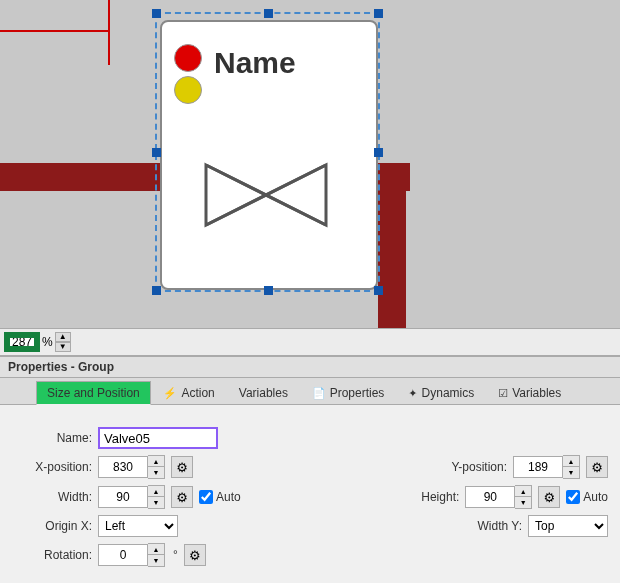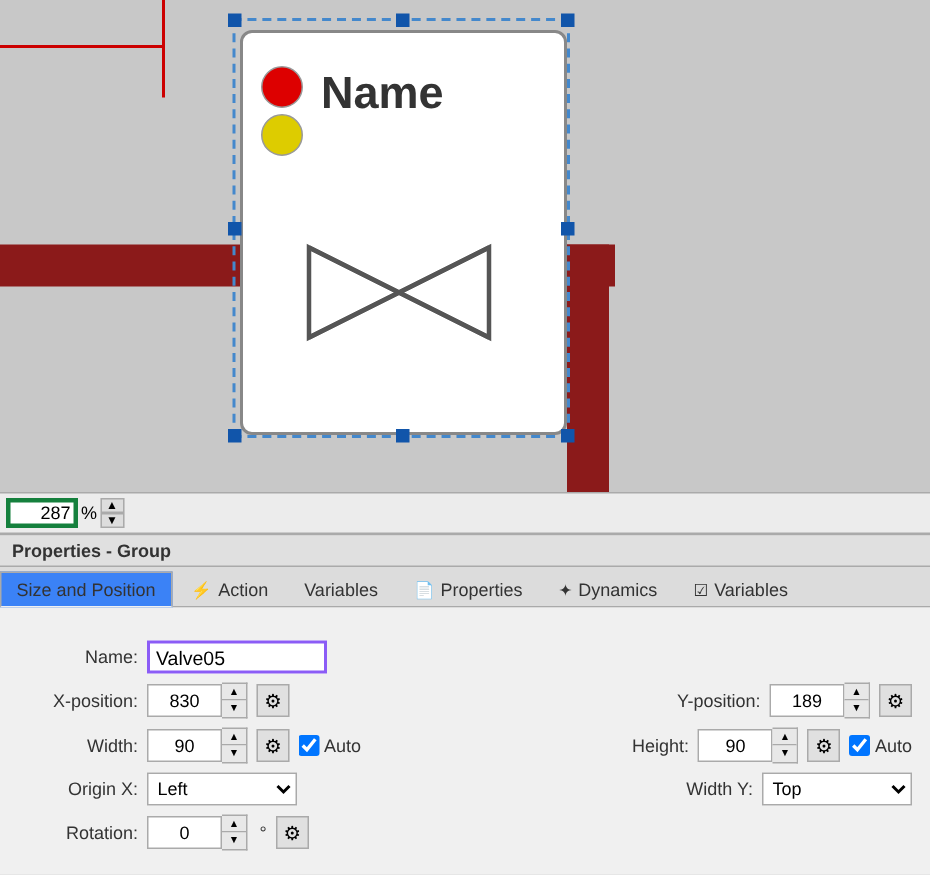--- a/index.html
+++ b/index.html
@@ -136,23 +136,23 @@
       height: 28px;
       background: #ececec;
       border-top: 1px solid #aaa;
       border-bottom: 1px solid #aaa;
       display: flex;
       align-items: center;
       padding: 0 4px;
       gap: 2px;
     }
     .zoom-input {
-      width: 48px;
+      width: 36px;
       height: 20px;
-      border: 3px solid #15803d;
+      border: 6px solid #15803d;
       background: white;
       text-align: right;
       font-size: 12px;
       padding-right: 2px;
     }
     .spinner-btn {
       width: 16px;
       height: 10px;
       background: #ddd;
       border: 1px solid #aaa;
@@ -198,25 +198,26 @@
       border: 1px solid transparent;
       border-bottom: none;
       margin-right: 2px;
       background: #dcdcdc;
       color: #333;
       display: flex;
       align-items: center;
       gap: 4px;
     }
     .tab-item.active {
-      background: #3b82f6;
+      background: #22c55e;
       border-color: #aaa;
       border-bottom: 1px solid #f0f0f0;
       margin-bottom: -1px;
       z-index: 1;
+      margin-left: 36px;
     }
     .tab-icon {
       font-size: 11px;
     }
 
     
     #props-form {
       padding: 22px 12px;
       background: #f0f0f0;
     }
@@ -306,21 +307,21 @@
       width: 14px;
       height: 14px;
     }
 
     .select-control {
       height: 22px;
       border: 1px solid #aaa;
       background: white;
       font-size: 12px;
       padding: 0 2px;
-      width: 100px;
+      width: 80px;
     }
 
     .degree-symbol {
       font-size: 12px;
       color: #333;
       margin-left: 2px;
     }
   </style>
 </head>
 <body>

